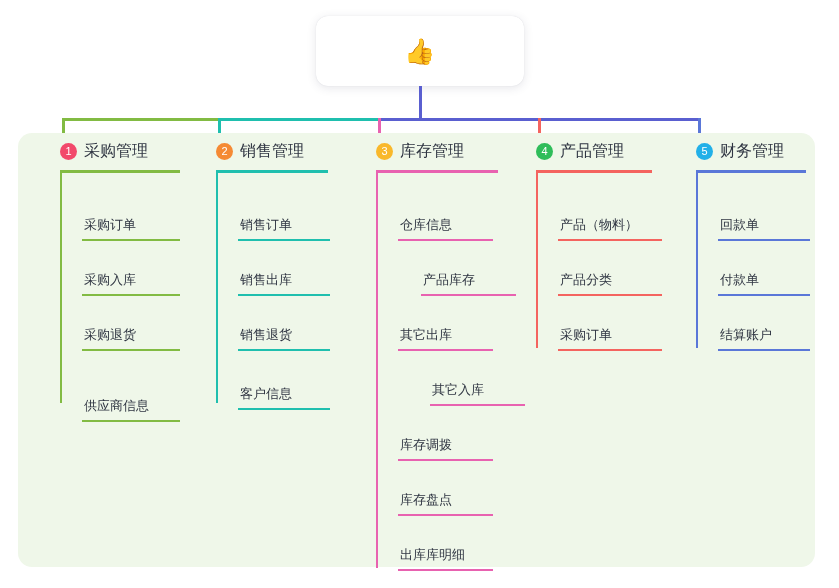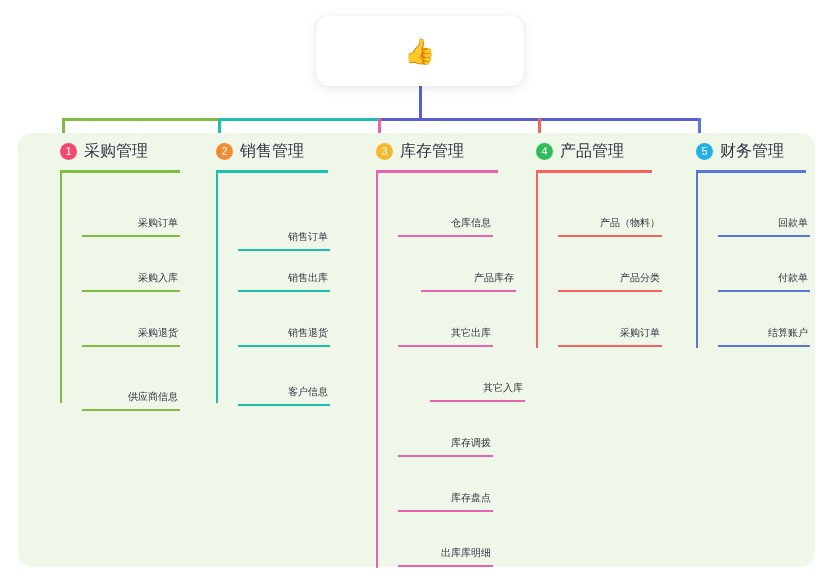--- a/index.html
+++ b/index.html
@@ -47,22 +47,22 @@
     font-family:"Liberation Sans","DejaVu Sans",sans-serif;
     flex:0 0 auto;
   }
   .col-title{font-size:16px;color:#2f3542;}
   .head-rule{position:absolute;left:0;height:3px;top:37px;}
 
   .spine{position:absolute;width:2px;top:40px;}
 
   .leaf{position:absolute;left:22px;}
   .leaf-label{
-    font-size:10px;color:#2f3542;white-space:nowrap;
-    display:block;padding:0 2px 5px 2px;text-align:right;
+    font-size:13px;color:#2f3542;white-space:nowrap;
+    display:block;padding:0 2px 5px 2px;
   }
   .leaf-rule{height:2px;width:100%;}
 </style>
 </head>
 <body>
 
 <div id="stage">
 
   <div id="title-card">
     <div id="title-inner">
@@ -96,33 +96,33 @@
             <div class="leaf-rule" style="background: rgb(130, 187, 67);"></div>
           </div>
           <div class="leaf" style="top: 138px; width: 98px;">
             <span class="leaf-label">采购入库</span>
             <div class="leaf-rule" style="background: rgb(130, 187, 67);"></div>
           </div>
           <div class="leaf" style="top: 193px; width: 98px;">
             <span class="leaf-label">采购退货</span>
             <div class="leaf-rule" style="background: rgb(130, 187, 67);"></div>
           </div>
-          <div class="leaf" style="top: 257px; width: 98px;">
+          <div class="leaf" style="top: 264px; width: 98px;">
             <span class="leaf-label">供应商信息</span>
             <div class="leaf-rule" style="background: rgb(130, 187, 67);"></div>
           </div>
         </div>
         <div class="col" style="left: 198px;">
           <div class="col-head">
             <span class="badge" style="background: rgb(245, 138, 52);">2</span>
             <span class="col-title">销售管理</span>
           </div>
           <div class="head-rule" style="width: 112px; background: rgb(31, 191, 174);"></div>
           <div class="spine" style="height: 230px; background: rgb(31, 191, 174);"></div>
-          <div class="leaf" style="top: 83px; width: 92px; margin-top: 14px;">
+          <div class="leaf" style="top: 83px; width: 92px;">
             <span class="leaf-label">销售订单</span>
             <div class="leaf-rule" style="background: rgb(31, 191, 174);"></div>
           </div>
           <div class="leaf" style="top: 138px; width: 92px;">
             <span class="leaf-label">销售出库</span>
             <div class="leaf-rule" style="background: rgb(31, 191, 174);"></div>
           </div>
           <div class="leaf" style="top: 193px; width: 92px;">
             <span class="leaf-label">销售退货</span>
             <div class="leaf-rule" style="background: rgb(31, 191, 174);"></div>

